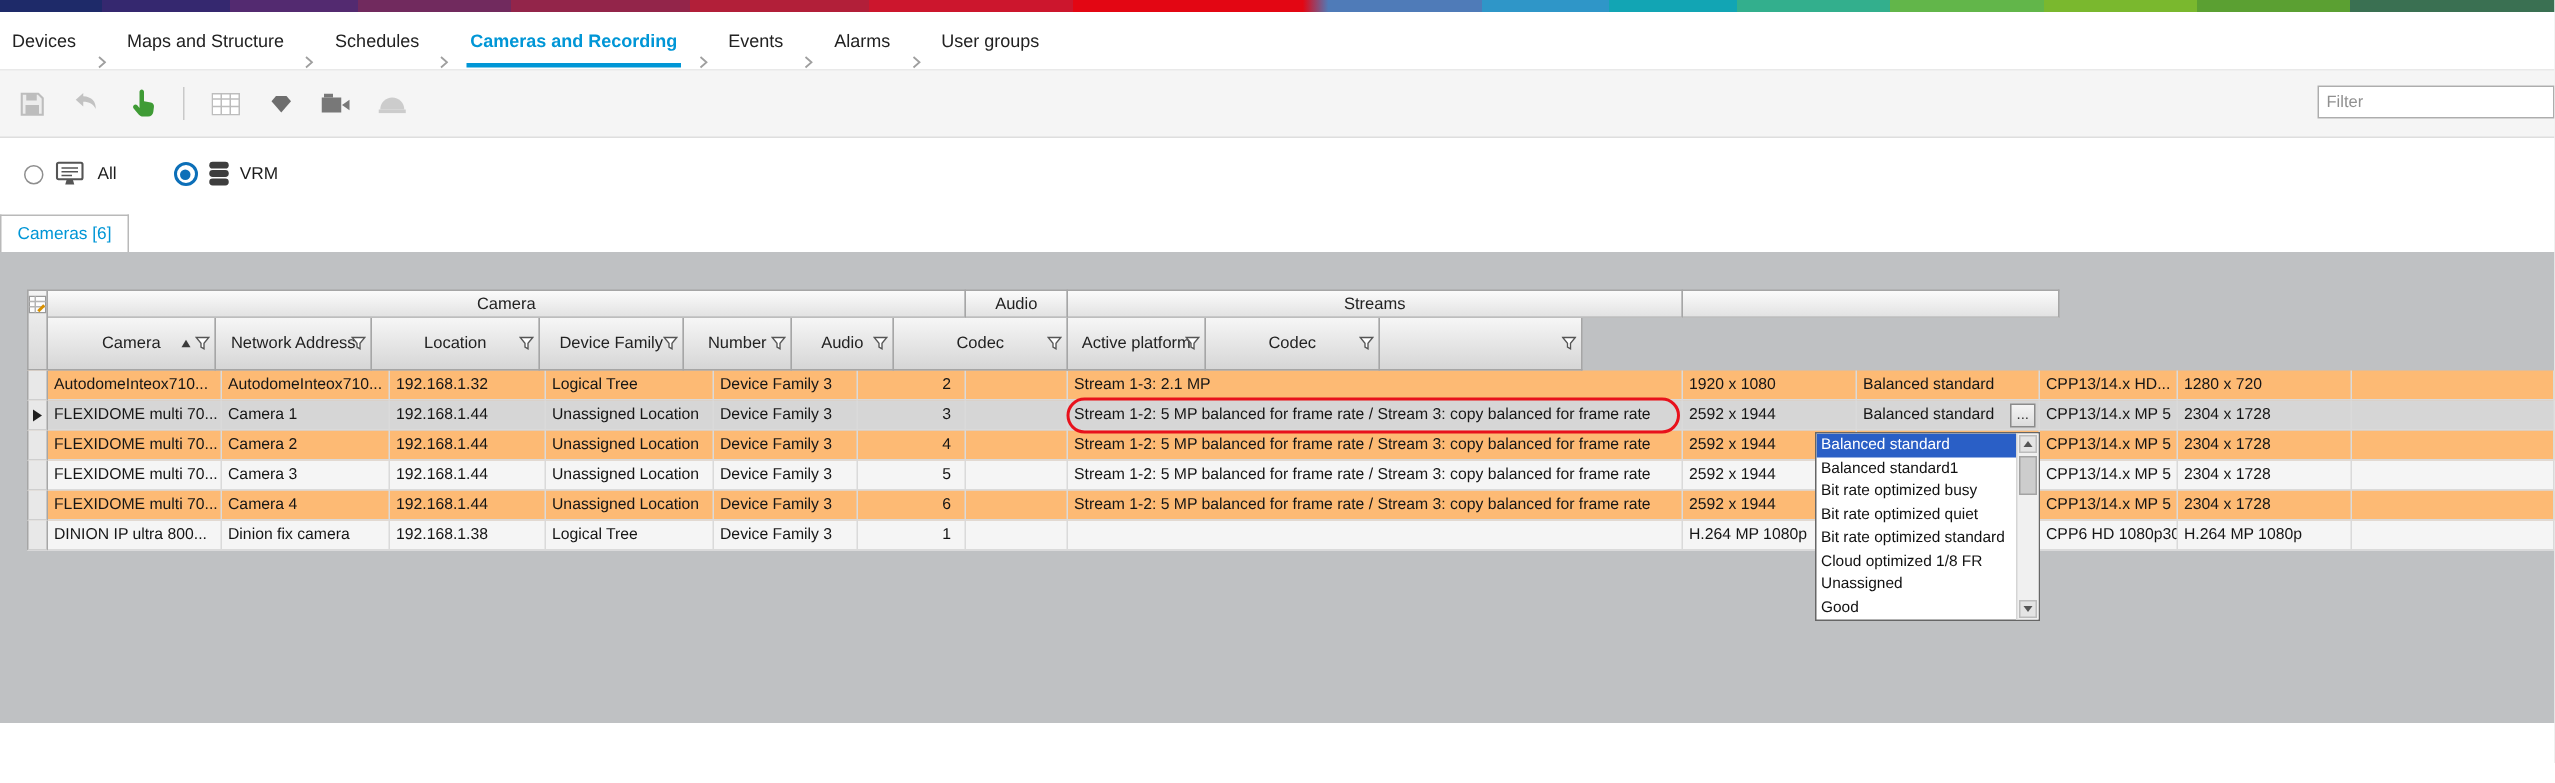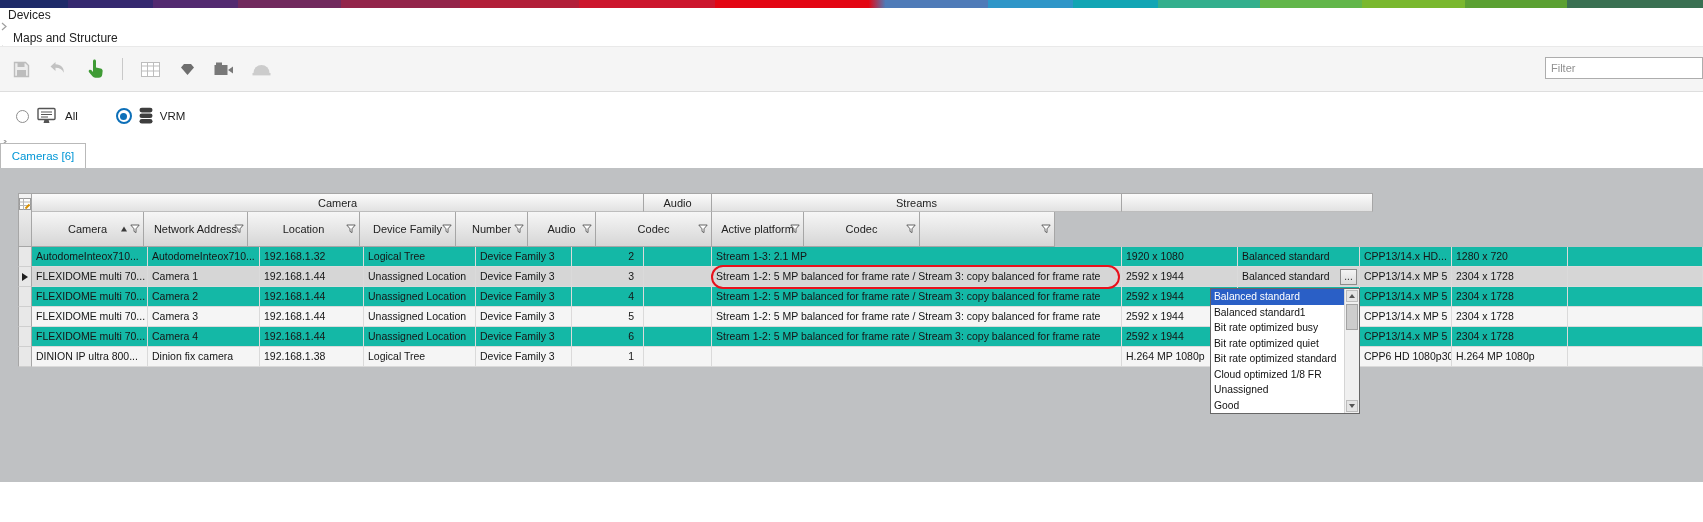--- a/index.html
+++ b/index.html
@@ -6,21 +6,21 @@
     font-family:"Liberation Sans",sans-serif;position:relative;}
   
   #brand-strip{position:absolute;left:0;top:0;width:1703px;height:8px;
     background:linear-gradient(90deg,#1e2a69 0%,#1e2a69 4%,#35286f 4%,#35286f 9%,#532a70 9%,#532a70 14%,
     #712a5e 14%,#712a5e 20%,#93254a 20%,#93254a 27%,#b21f39 27%,#b21f39 34%,#cc162d 34%,#cc162d 42%,
     #e30613 42%,#e30613 51%,#4f7bb8 52%,#4f7bb8 58%,#2f96c8 58%,#2f96c8 63%,#12a5b4 63%,#12a5b4 68%,
     #33af8d 68%,#33af8d 74%,#62b64a 74%,#62b64a 80%,#7ab82e 80%,#7ab82e 86%,#5ba032 86%,#5ba032 92%,
     #3a7052 92%,#3a7052 100%);}
   
   #breadcrumb{position:absolute;left:0;top:8px;width:1703px;height:38px;background:#fff;
-    display:flex;align-items:flex-start;flex-direction:column;}
+    display:flex;align-items:flex-end;}
   .nav-item{font-size:12px;color:#222;margin:0 13px;position:relative;height:38px;
     display:flex;align-items:center;cursor:default;white-space:nowrap;}
   #breadcrumb .nav-item:first-child{margin-left:8px;}
   .nav-item.active{color:#0096d6;font-weight:bold;}
   .nav-item.active::after{content:"";position:absolute;left:-2px;right:-2px;bottom:1px;height:3px;background:#0096d6;}
   .chev{display:flex;margin:0 1px;}
   
   #toolbar{position:absolute;top:46px;left:0;width:1703px;height:46px;background:#f5f5f5;
     border-top:1px solid #e9e9e9;border-bottom:1px solid #dedede;box-sizing:border-box;
     display:flex;align-items:center;padding-left:6px;}
@@ -55,21 +55,21 @@
     border-bottom:1px solid #bdbdbd;background:linear-gradient(#fbfbfb,#e2e2e2);
     display:flex;align-items:center;justify-content:center;font-size:11px;color:#222;}
   .hcol-row{display:flex;height:35px;}
   .hcol{position:relative;box-sizing:border-box;border-right:1px solid #a6a6a6;border-bottom:1px solid #a6a6a6;
     background:linear-gradient(#f6f6f6,#d6d6d6);display:flex;align-items:center;justify-content:center;
     font-size:11px;color:#222;white-space:nowrap;}
   .funnel{position:absolute;right:3px;top:50%;transform:translateY(-50%);display:flex;}
   .sort-asc{position:absolute;right:16px;top:50%;transform:translateY(-50%);width:0;height:0;
     border-left:3.5px solid transparent;border-right:3.5px solid transparent;border-bottom:5px solid #3a3a3a;}
   .hdiamond{position:absolute;left:3px;top:50%;transform:translateY(-50%);display:flex;}
-  .trow{display:flex;height:20px;background:#14b8a6;}
+  .trow{display:flex;height:20px;background:#fdba74;}
   .trow.alt{background:#f5f5f5;}
   .trow.selected{background:#d6d6d6;}
   .gutter{width:14px;box-sizing:border-box;background:#e8e8e8;border-left:1px solid #a6a6a6;
     border-right:1px solid #a6a6a6;border-bottom:1px solid #cfcfcf;display:flex;align-items:center;justify-content:center;}
   .rowmark{width:0;height:0;border-left:6px solid #1f1f1f;border-top:4px solid transparent;border-bottom:4px solid transparent;}
   .cell{box-sizing:border-box;border-right:1px solid #dadada;border-bottom:1px solid #dadada;
     padding:0 4px;font-size:10.5px;line-height:19px;white-space:nowrap;overflow:hidden;color:#151515;}
   .cell.num{text-align:right;padding-right:9px;}
   .cell.combo{display:flex;align-items:center;padding-right:2px;}
   .combo-text{flex:1;overflow:hidden;white-space:nowrap;}

